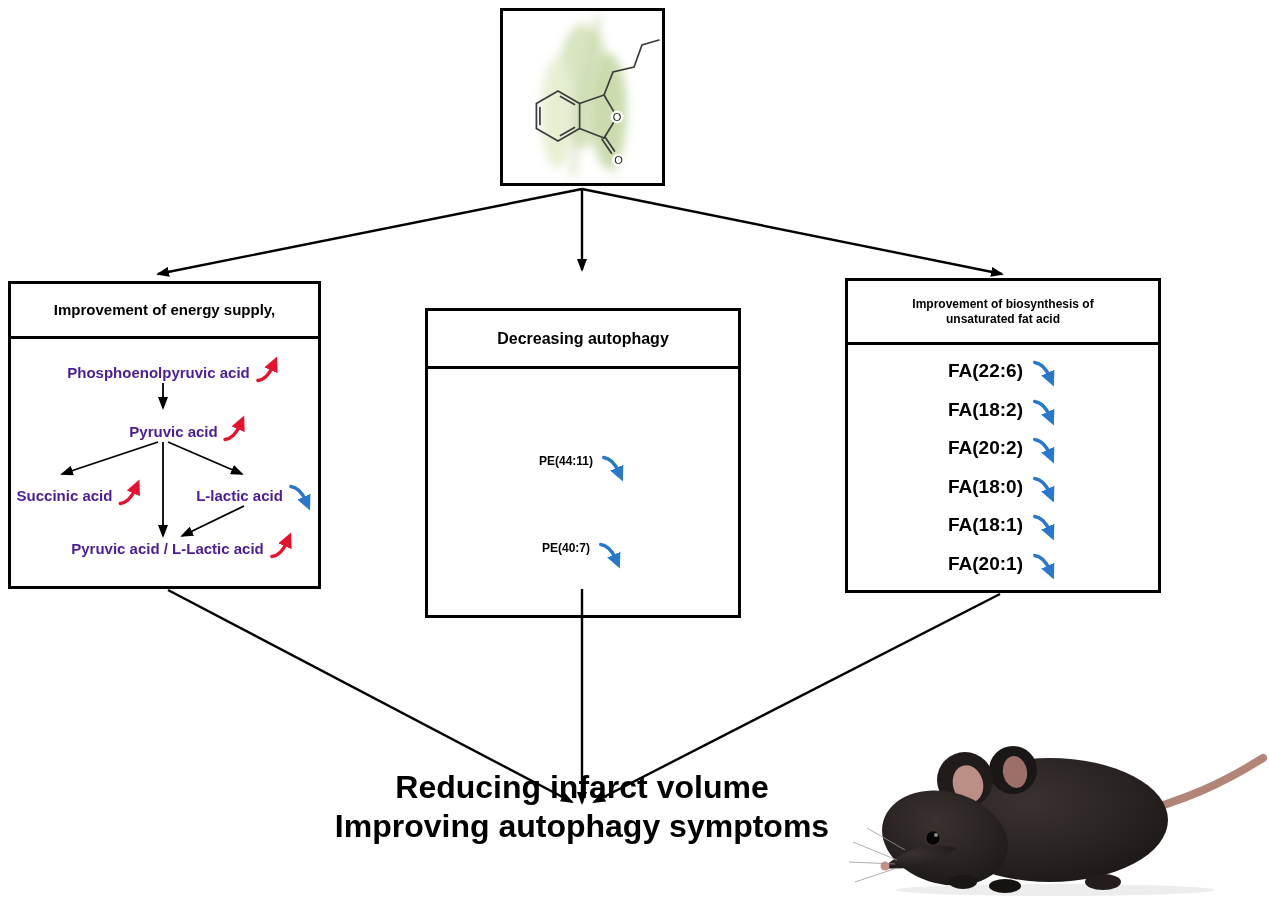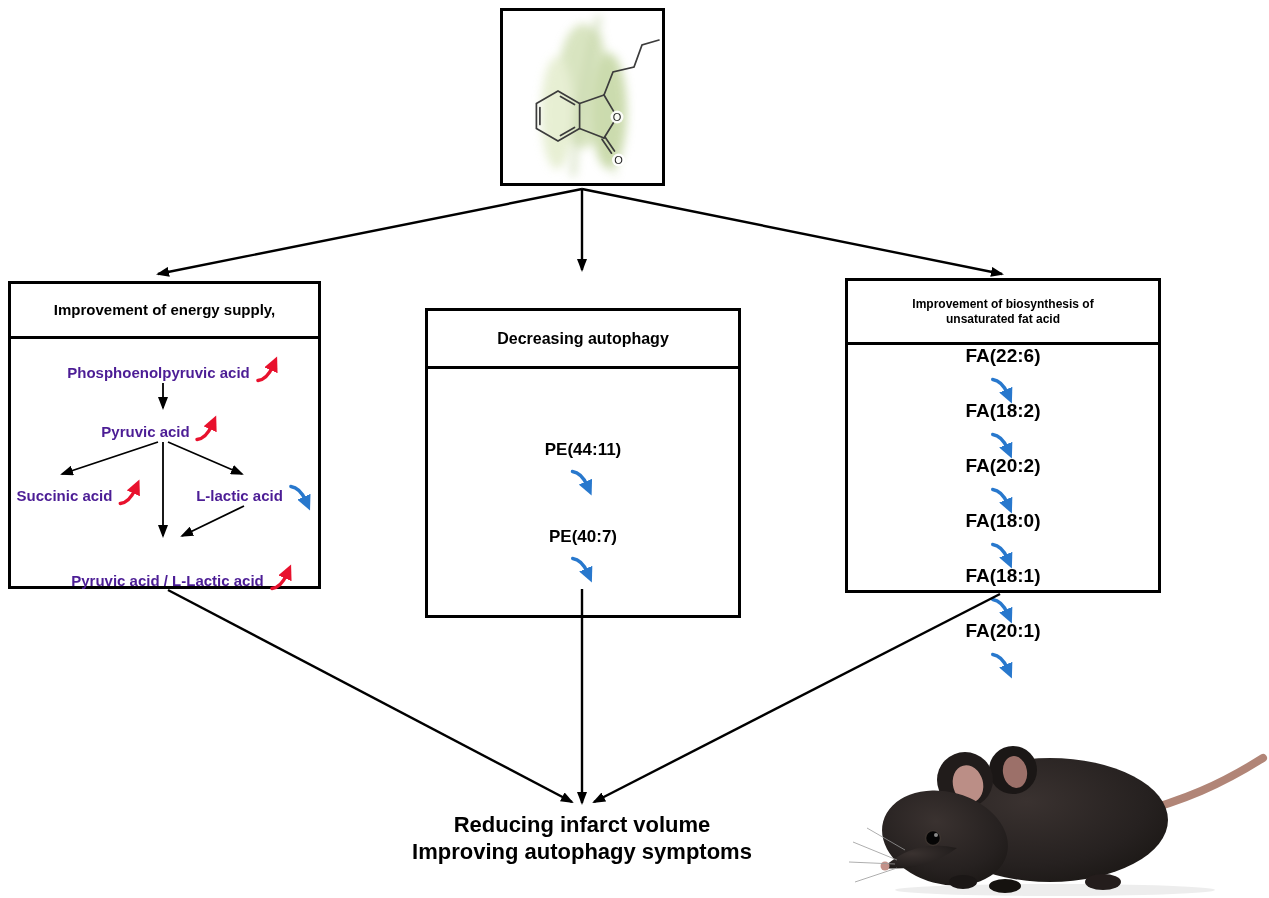--- a/index.html
+++ b/index.html
@@ -18,37 +18,37 @@
   .right .panel-header { height:64px; font-size:12px; }
 
   
   .compound-box { position:absolute; left:500px; top:8px; width:165px; height:178px; border:3px solid #000; background:#fff; overflow:hidden; }
   .compound-box svg { display:block; width:100%; height:100%; }
 
   
   .node { position:absolute; transform:translate(-50%,-50%); display:flex; align-items:center; gap:5px; white-space:nowrap; font-weight:bold; font-size:15px; color:#4c1d95; }
 
   
-  .mrow { position:absolute; left:50%; transform:translate(-50%,-50%); display:flex; align-items:center; gap:8px; white-space:nowrap; font-weight:bold; font-size:17px;flex-direction:column; }
+  .mrow { position:absolute; left:50%; transform:translate(-50%,-50%); display:flex; align-items:flex-start; gap:8px; white-space:nowrap; font-weight:bold; font-size:12px; }
 
   
   .fa-body { display:flex; flex-direction:column; align-items:center; justify-content:space-evenly; height:245px; }
-  .frow { display:flex; align-items:center; gap:9px; white-space:nowrap; font-weight:bold; font-size:19px;flex-direction:column; }
+  .frow { display:flex; align-items:center; gap:9px; white-space:nowrap; font-weight:bold; font-size:19px; }
 
   
   svg.trend { width:26px; height:24px; overflow:visible; flex-shrink:0; }
   svg.trend path { fill:none; stroke-width:4; stroke-linecap:round; }
   svg.trend path.up   { stroke:#e8112d; }
   svg.trend path.down { stroke:#2878cd; }
 
   
   svg.overlay { position:absolute; left:0; top:0; width:1269px; height:898px; z-index:10; pointer-events:none; }
 
   
-  .conclusion { position:absolute; left:582px; top:812px; transform:translateX(-50%); text-align:center; font-weight:bold; font-size:22px; line-height:1.22; white-space:nowrap; color:#000; }
+  .conclusion { position:absolute; left:582px; top:768px; transform:translateX(-50%); text-align:center; font-weight:bold; font-size:32px; line-height:1.22; white-space:nowrap; color:#000; }
 
   
   .mouse { position:absolute; left:845px; top:700px; width:424px; height:198px; }
   .mouse svg { display:block; width:100%; height:100%; }
 </style>
 </head>
 <body>
 
 <div class="figure">
 
@@ -112,39 +112,39 @@
   <section class="panel left">
     <header class="panel-header">
       <span>Improvement of energy supply,</span>
     </header>
     <div class="node" style="left:163px; top:88px;">
       <span>Phosphoenolpyruvic acid</span>
       <svg class="trend" viewBox="0 0 30 28">
           <path class="up" d="M3 24 C10 23 16 17 20 8" marker-end="url(#mk-red)"></path>
         </svg>
     </div>
-    <div class="node" style="left:150px; top:147px;">
+    <div class="node" style="left:178px; top:147px;">
       <span>Pyruvic acid</span>
       <svg class="trend" viewBox="0 0 30 28">
           <path class="up" d="M3 24 C10 23 16 17 20 8" marker-end="url(#mk-red)"></path>
         </svg>
     </div>
     <div class="node" style="left:69px; top:211px;">
       <span>Succinic acid</span>
       <svg class="trend" viewBox="0 0 30 28">
           <path class="up" d="M3 24 C10 23 16 17 20 8" marker-end="url(#mk-red)"></path>
         </svg>
     </div>
     <div class="node" style="left:244px; top:211px;text-align:right;">
       <span>L-lactic acid</span>
       <svg class="trend" viewBox="0 0 30 28">
           <path class="down" d="M3 4 C10 5 16 11 20 20" marker-end="url(#mk-blue)"></path>
         </svg>
     </div>
-    <div class="node" style="left:172px; top:296px;">
+    <div class="node" style="left:172px; top:264px;">
       <span>Pyruvic acid / L-Lactic acid</span>
       <svg class="trend" viewBox="0 0 30 28">
           <path class="up" d="M3 24 C10 23 16 17 20 8" marker-end="url(#mk-red)"></path>
         </svg>
     </div>
   </section>
 
   <section class="panel middle">
     <header class="panel-header">
       <span>Decreasing autophagy</span>

